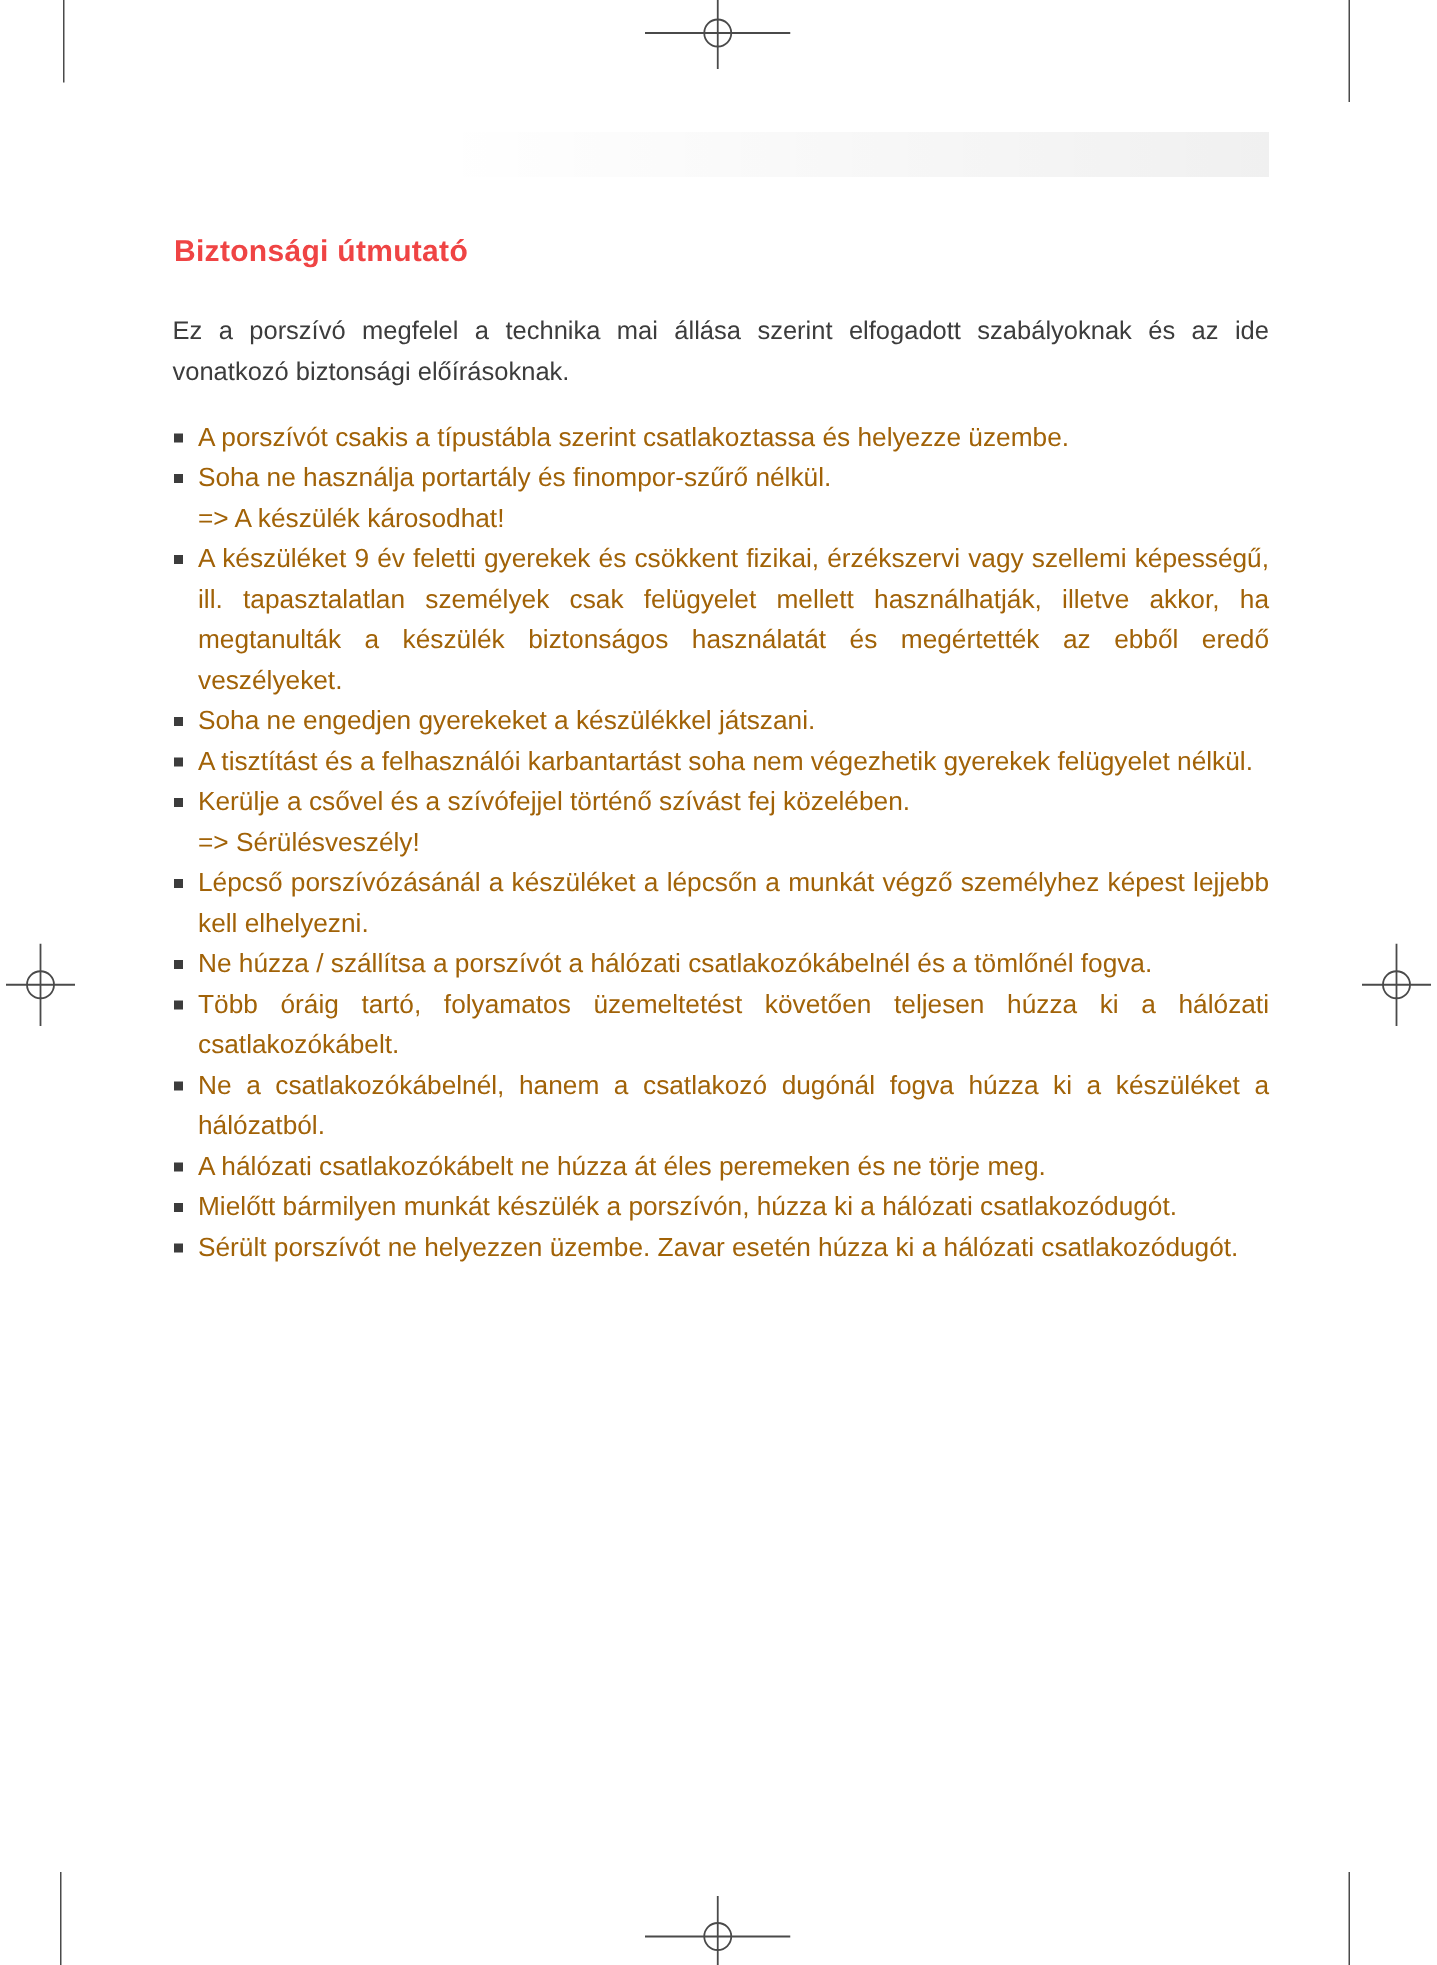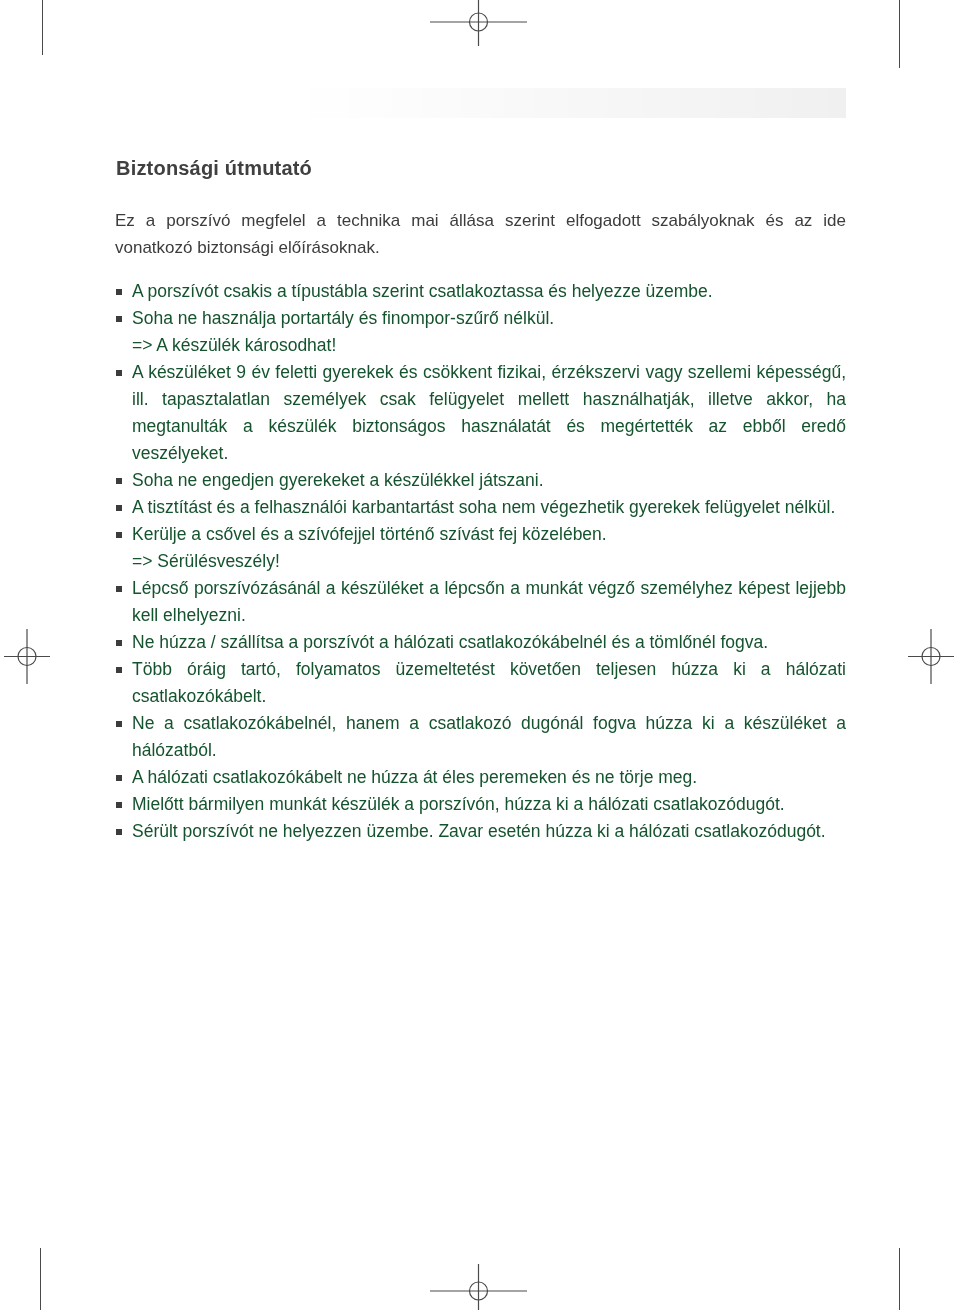--- a/index.html
+++ b/index.html
@@ -49,21 +49,21 @@
     font-size: 13px;
     font-weight: bold;
     color: #1d1d1d;
     letter-spacing: 0.3px;
   }
 
   .doc-title {
     margin: 38px 0 0 1px;
     font-size: 20px;
     font-weight: bold;
-    color: #404040;
+    color: #ef4444;
     letter-spacing: 0.2px;
   }
 
   .intro {
     margin-top: 27px;
     font-size: 17px;
     line-height: 27px;
     text-align: justify;
     color: #3c3c3c;
   }
@@ -72,21 +72,21 @@
     list-style: none;
     margin: 12px 0 0 0;
     padding: 0;
   }
   ul.safety-list li {
     position: relative;
     padding-left: 17px;
     font-size: 17.5px;
     line-height: 27px;
     text-align: justify;
-    color: #14532d;
+    color: #a16207;
   }
   ul.safety-list li .bullet {
     position: absolute;
     left: 1px; top: 11px;
     width: 6px; height: 6px;
     background: #3c3c3c;
   }
   ul.safety-list li .note {
     display: block;
     text-align: left;

